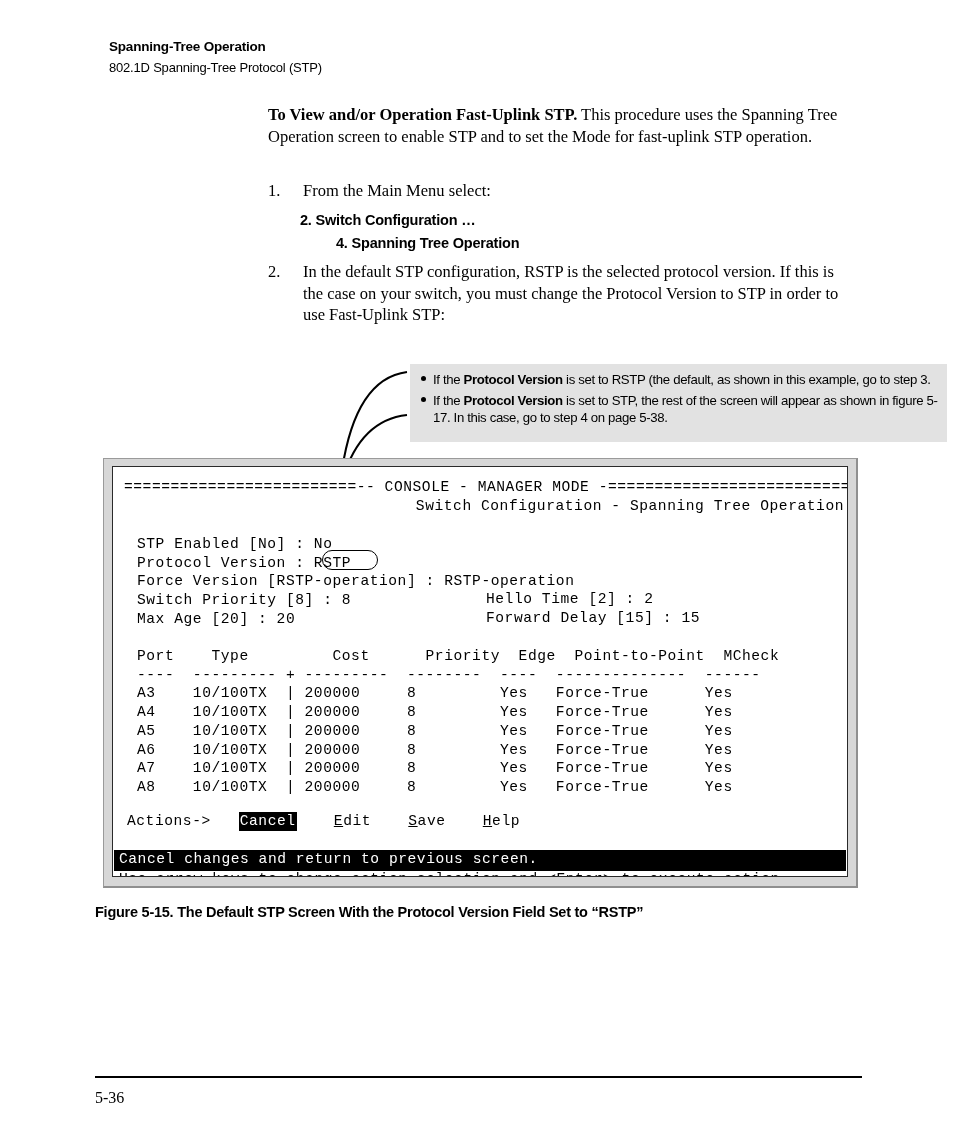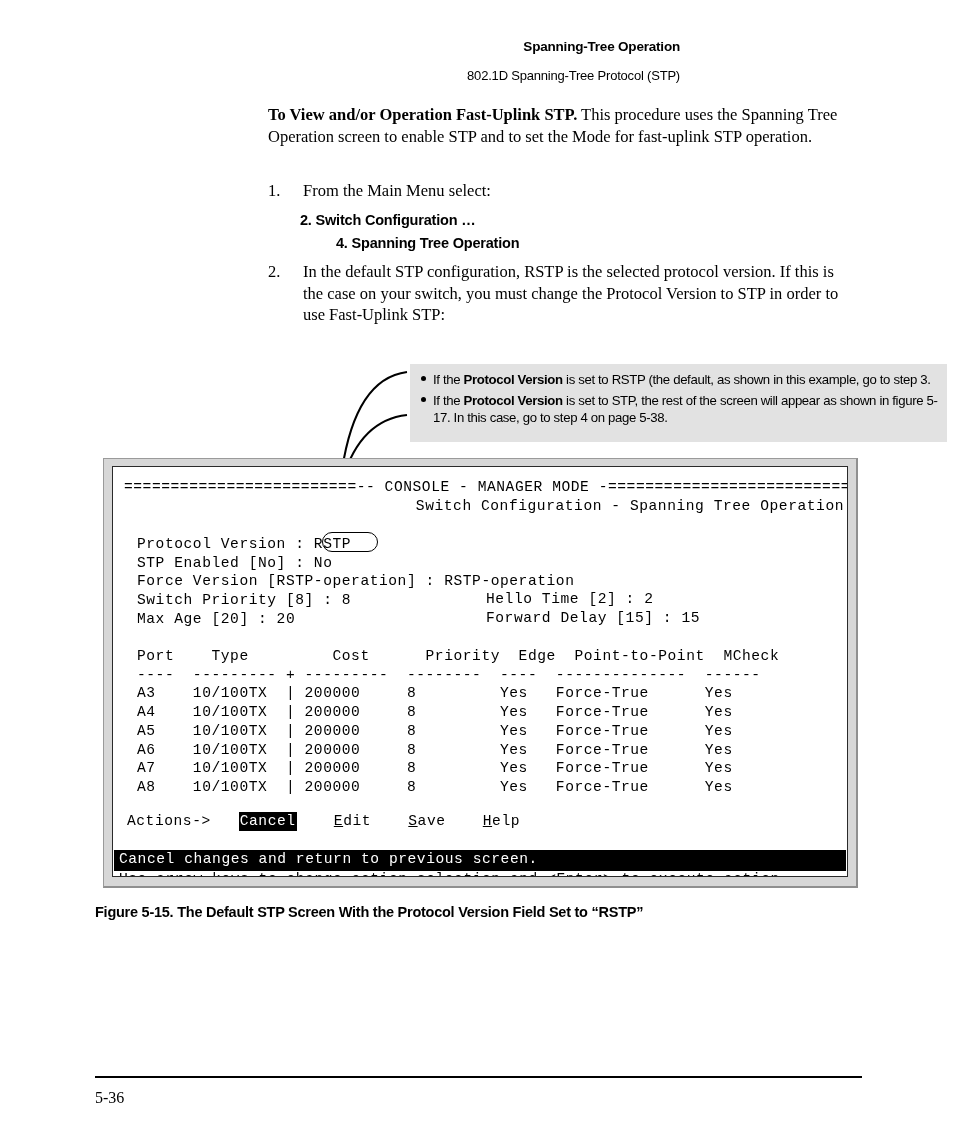--- a/index.html
+++ b/index.html
@@ -12,39 +12,38 @@
     height: 1145px;
     position: relative;
     font-family: "Liberation Serif", serif;
     color: #000000;
     overflow: hidden;
   }
 
   
   #running-head {
     position: absolute;
-    left: 80px;
+    left: 109px;
     top: 38px;
     width: 600px;
-    text-align: right;
   }
   #running-head .rh-title {
     font-family: "Liberation Sans", sans-serif;
     font-weight: bold;
     font-size: 13.5px;
     letter-spacing: -0.2px;
     line-height: 17px;
   }
   #running-head .rh-sub {
     font-family: "Liberation Sans", sans-serif;
     font-weight: normal;
     font-size: 13px;
     letter-spacing: -0.2px;
     line-height: 17px;
-    margin-top: 12px;
+    margin-top: 4px;
   }
 
   
   .body-block {
     position: absolute;
     font-size: 16.5px;
     line-height: 21.5px;
   }
   #intro-para {
     left: 268px;
@@ -308,25 +307,25 @@
 </svg>
 
 <div id="terminal-frame">
   <div id="terminal-screen">
 
     <div class="term-text" id="term-banner">=========================-- CONSOLE - MANAGER MODE -=============================</div>
     <div class="term-text" id="term-subtitle">Switch Configuration - Spanning Tree Operation</div>
 
     <div id="term-fields">
       <div class="fieldline">
+        <span class="term-text">STP Enabled [No] : No</span>
+      </div>
+      <div class="fieldline">
         <span class="term-text">Protocol Version : </span><span class="term-text">RSTP</span>
         <span id="rstp-oval"></span>
-      </div>
-      <div class="fieldline">
-        <span class="term-text">STP Enabled [No] : No</span>
       </div>
       <div class="fieldline">
         <span class="term-text">Force Version [RSTP-operation] : RSTP-operation</span>
       </div>
       <div class="fieldline">
         <span class="term-text">Switch Priority [8] : 8</span>
         <span class="term-text rightcol">Hello Time [2] : 2</span>
       </div>
       <div class="fieldline">
         <span class="term-text">Max Age [20] : 20</span>

